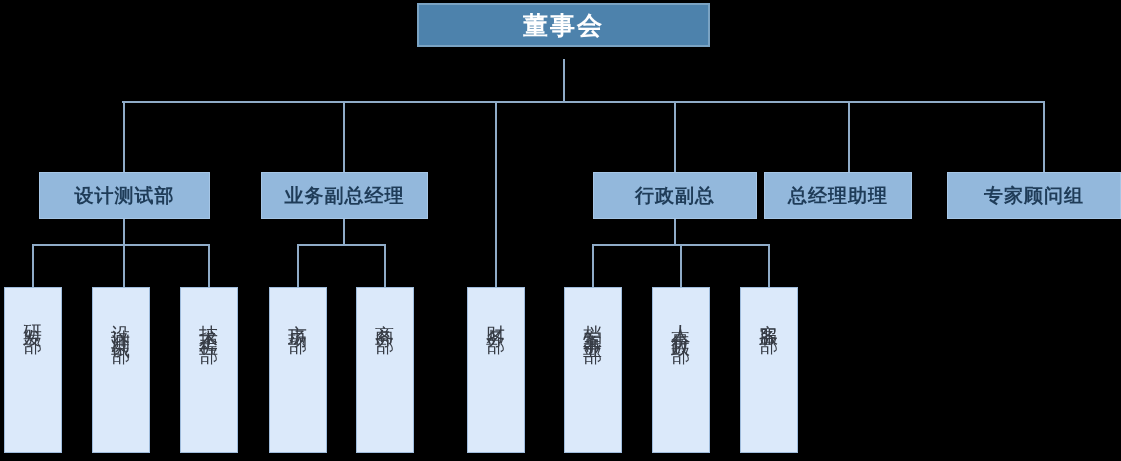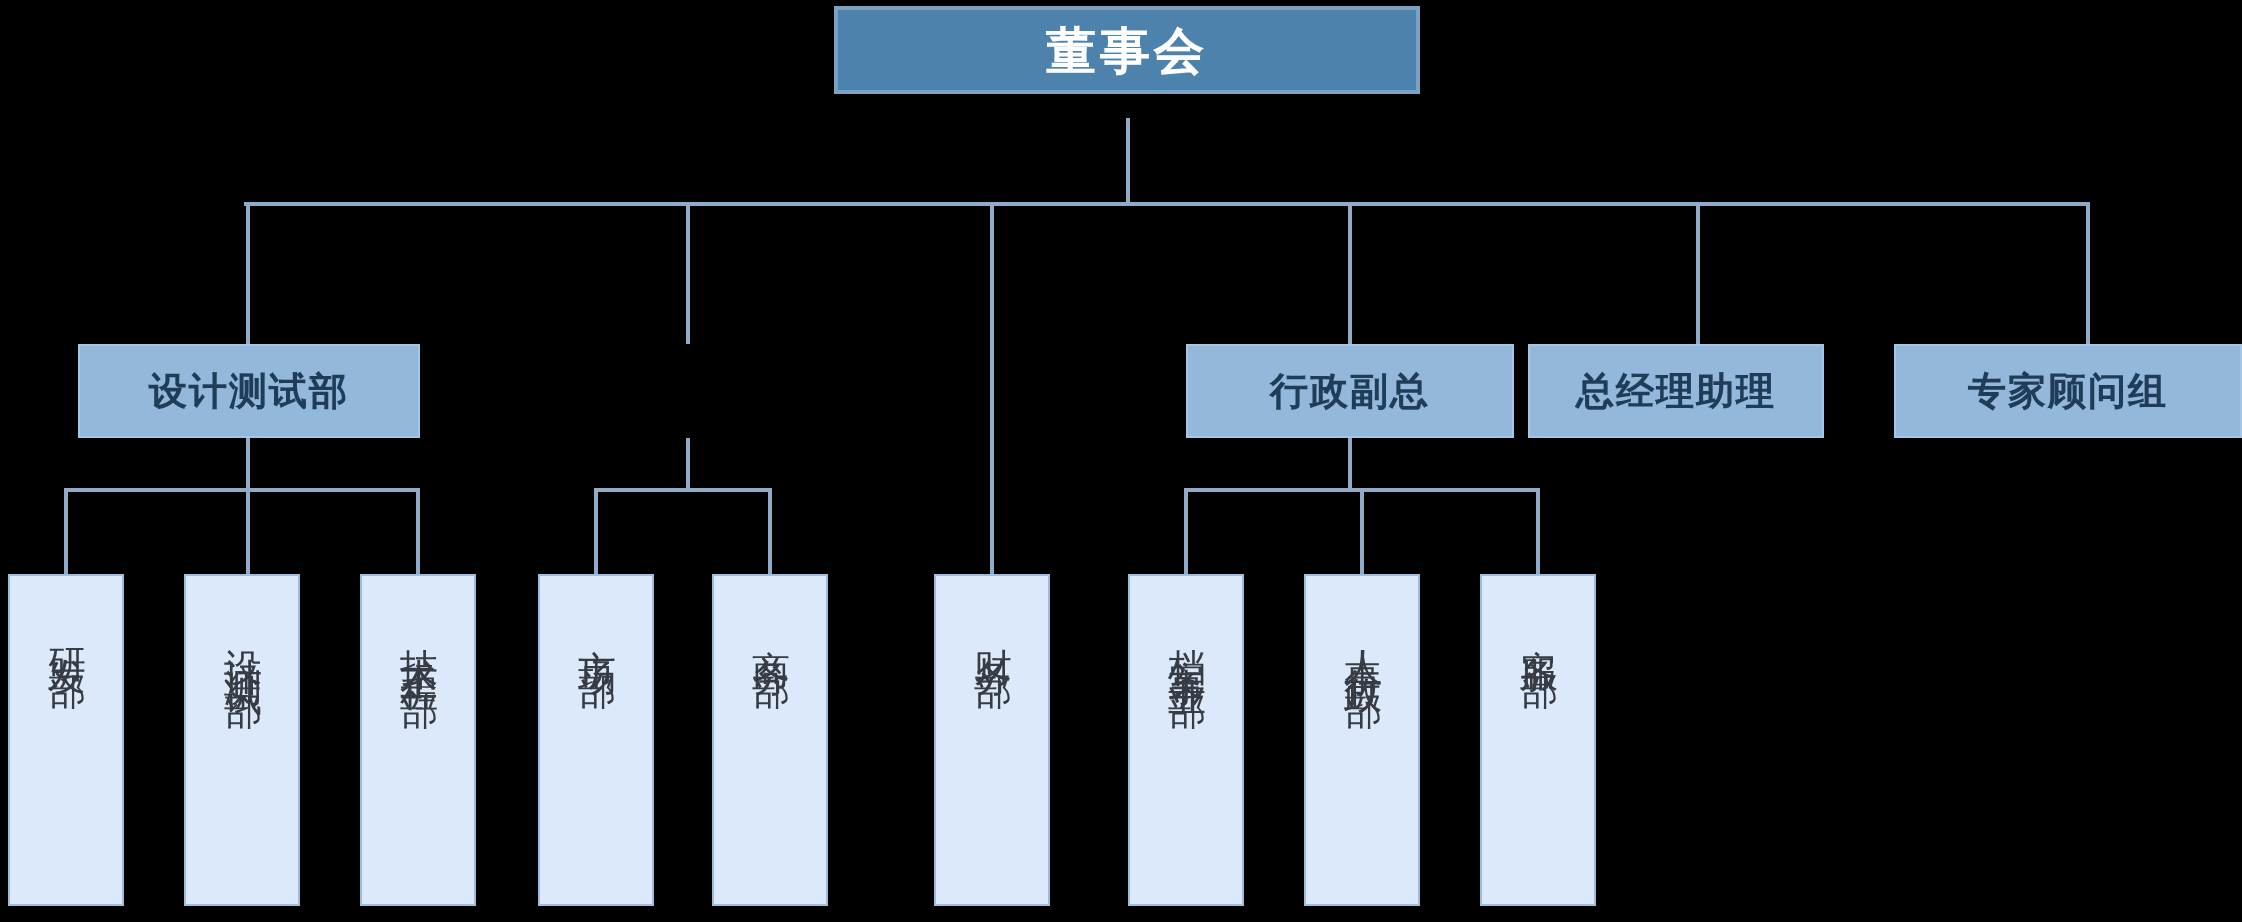--- a/index.html
+++ b/index.html
@@ -120,20 +120,23 @@
   <div class="vline" id="c-admin-d2"></div>
   <div class="vline" id="c-admin-d3"></div>
 
   <div class="node root-node">
     <span>董事会</span>
   </div>
 
   <div class="node l2-node" id="n-tech">
     <span>设计测试部</span>
   </div>
+  <div class="node l2-node" id="n-biz">
+    <span>业务副总经理</span>
+  </div>
   <div class="node l2-node" id="n-admin">
     <span>行政副总</span>
   </div>
   <div class="node l2-node" id="n-gma">
     <span>总经理助理</span>
   </div>
   <div class="node l2-node" id="n-expert">
     <span>专家顾问组</span>
   </div>
 

